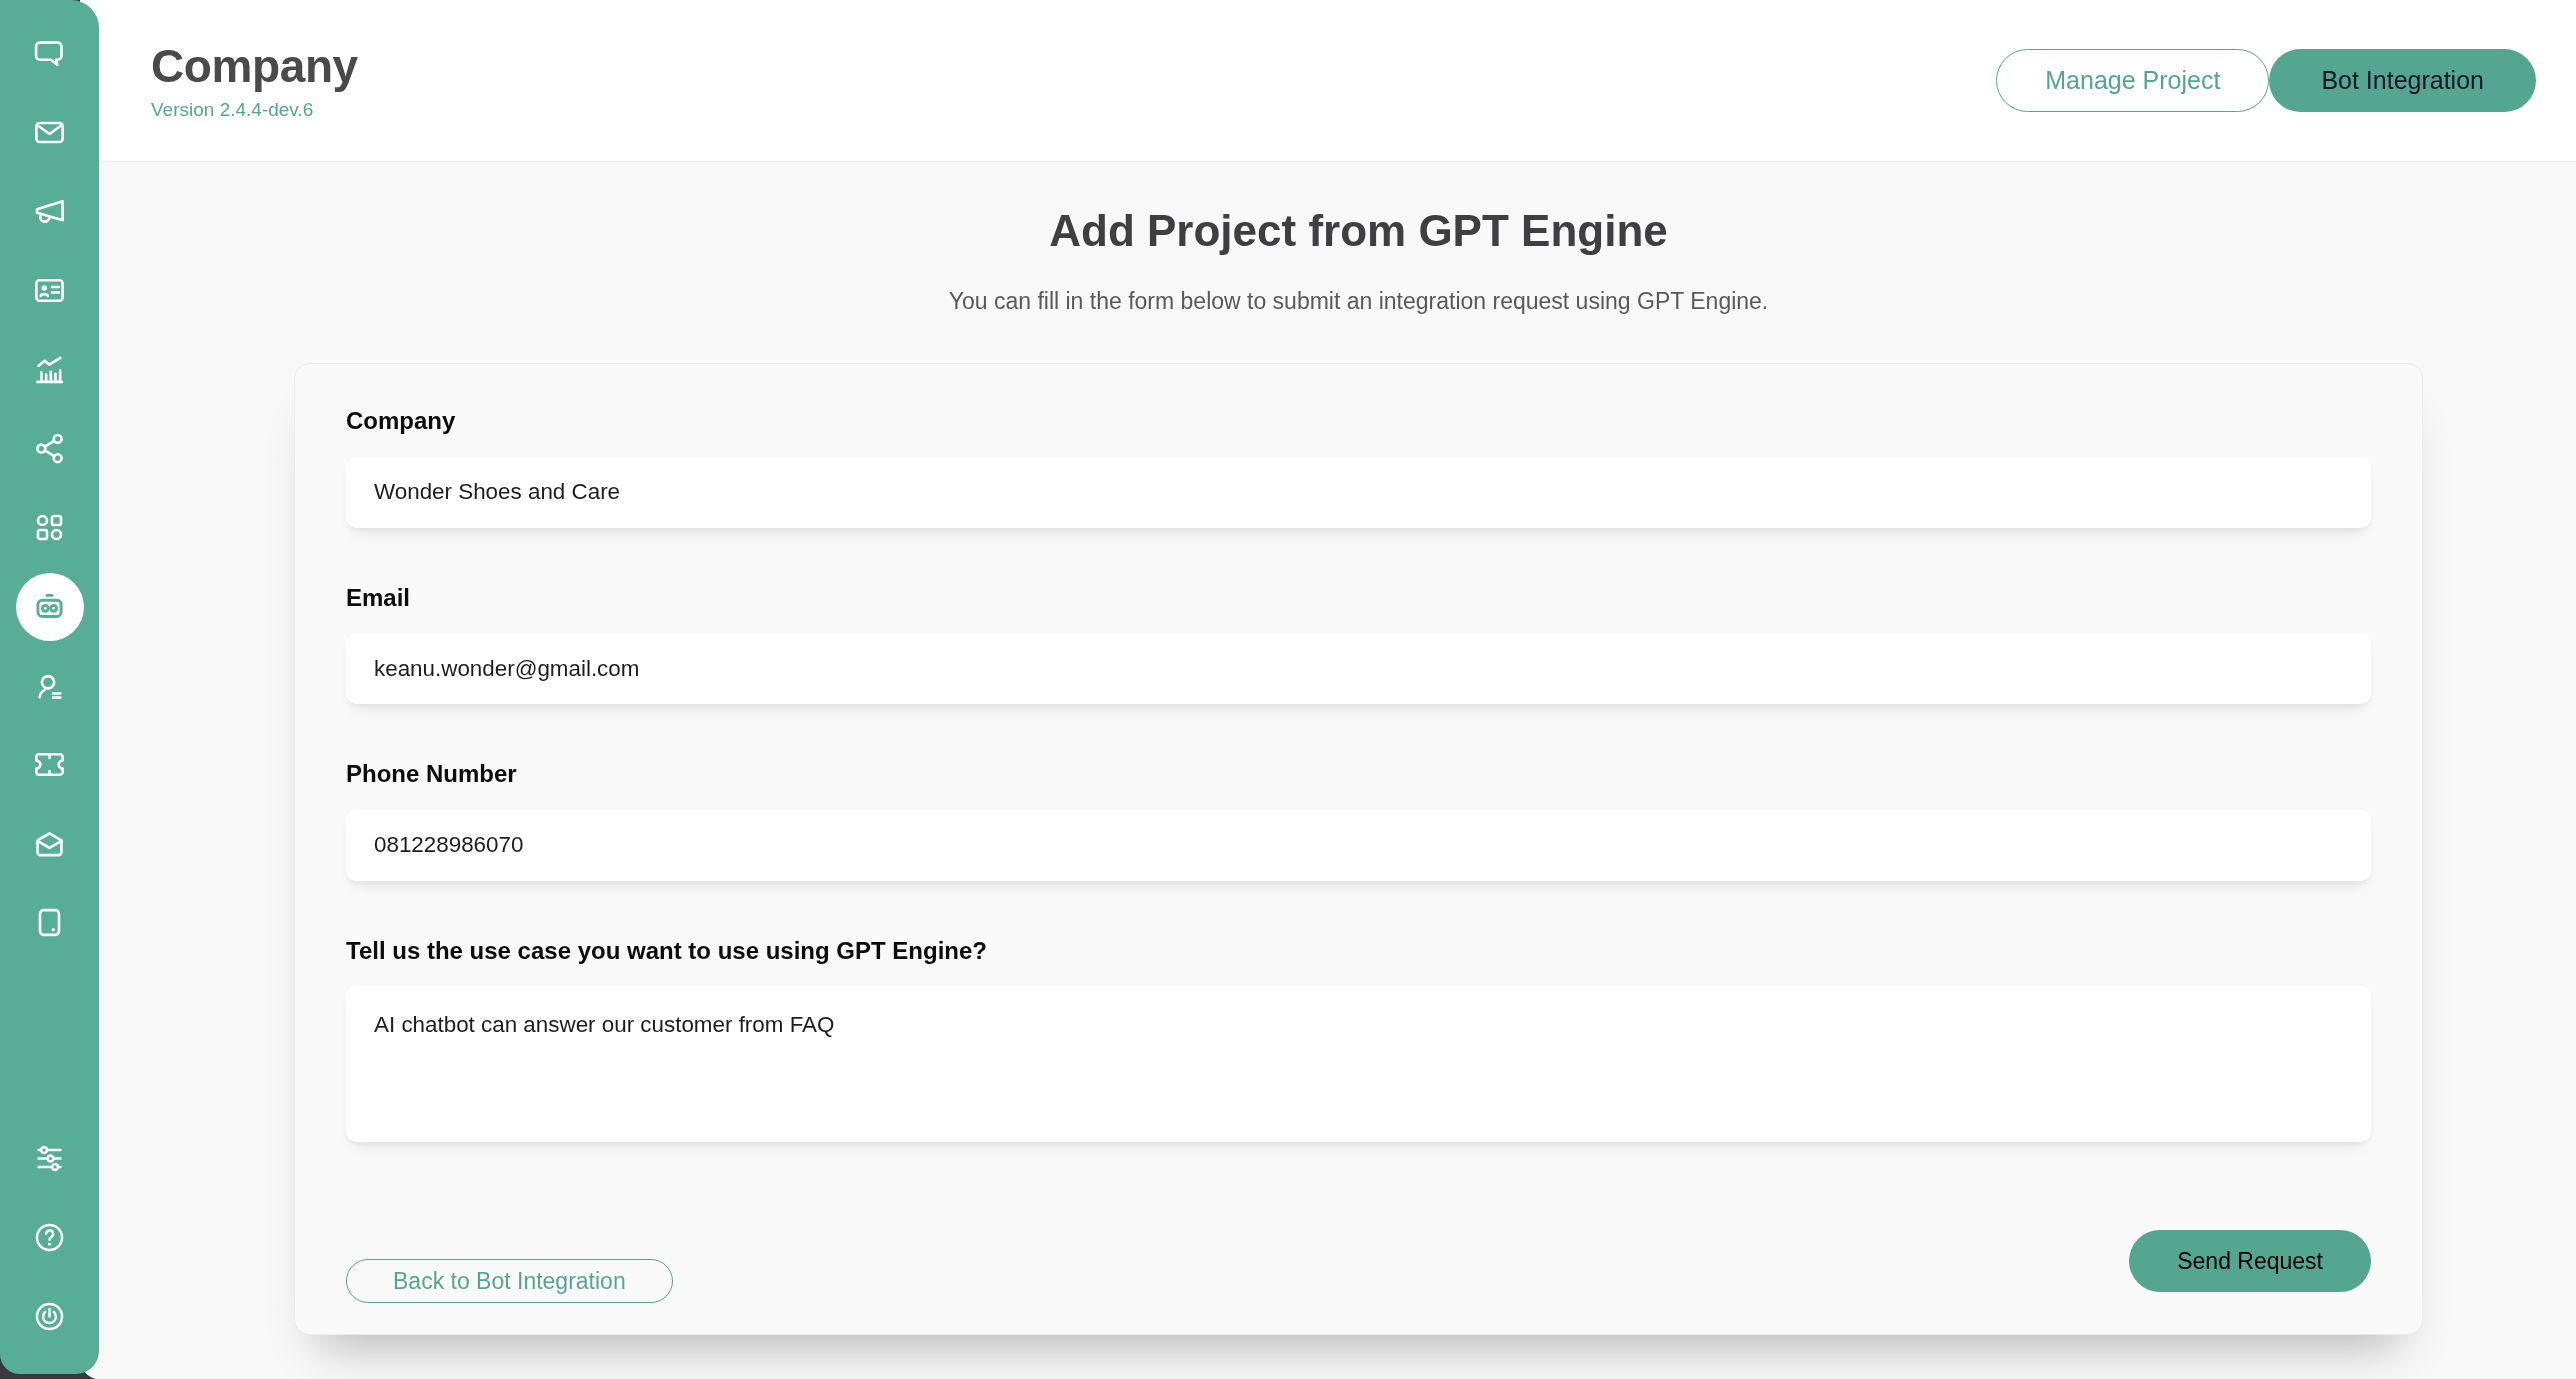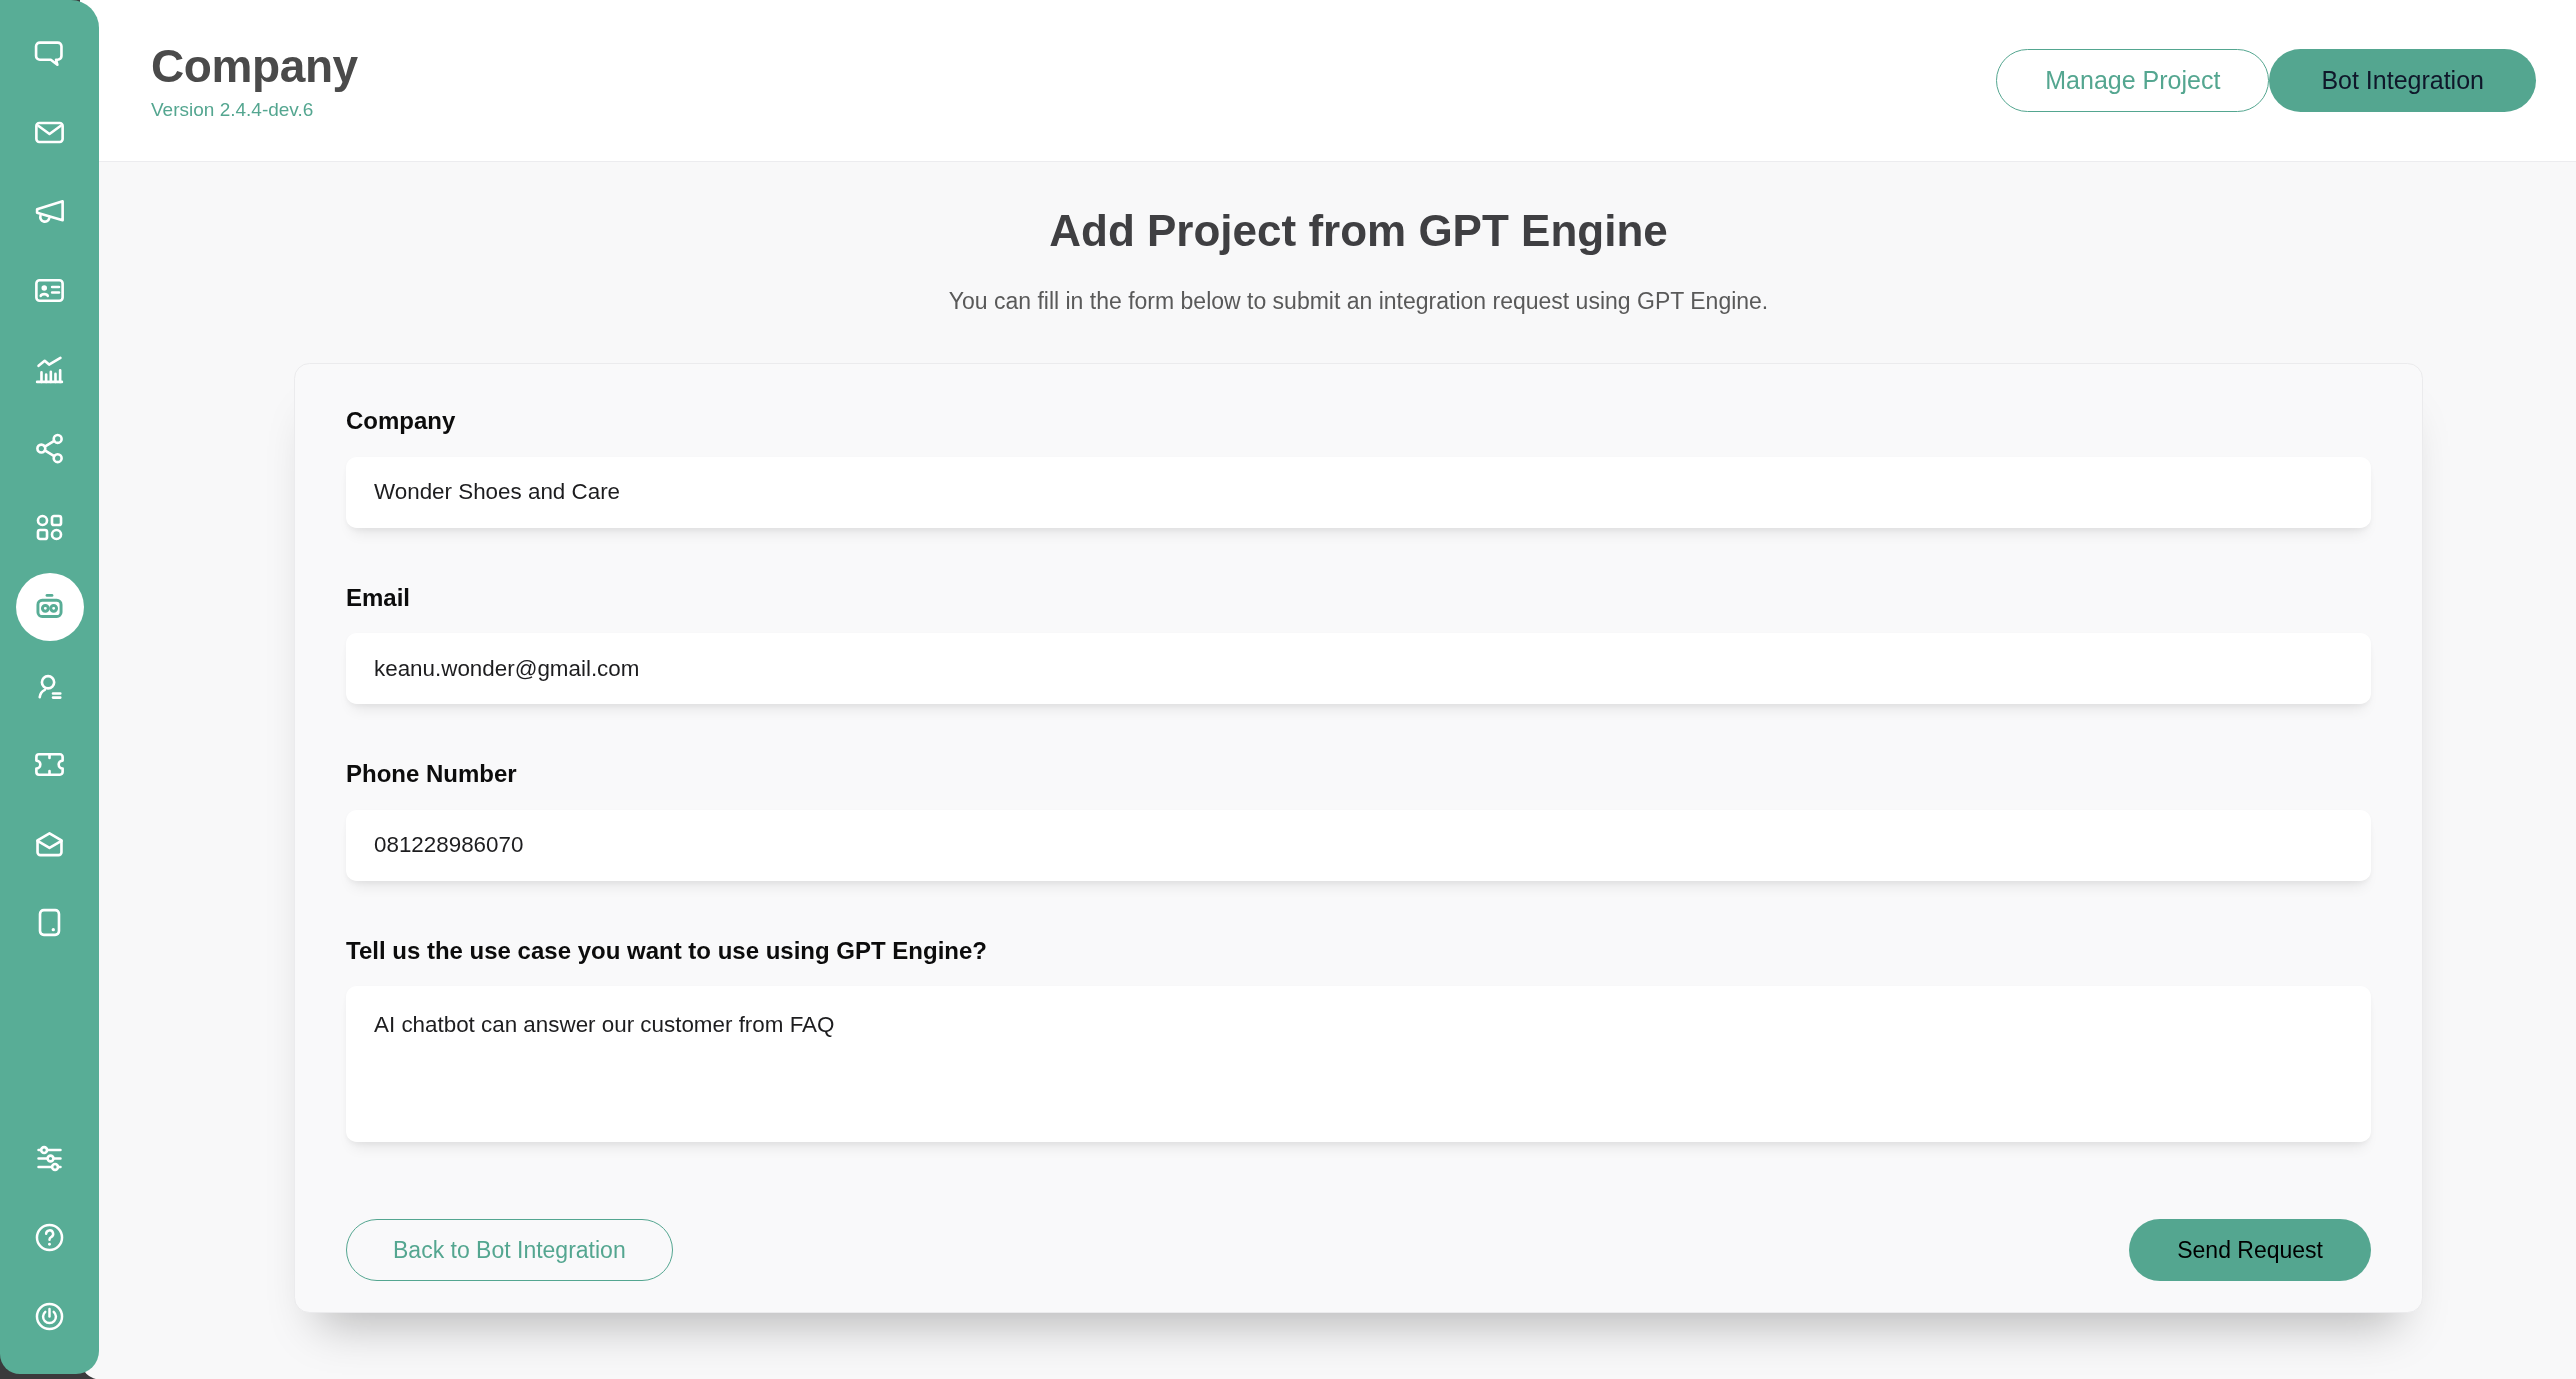--- a/index.html
+++ b/index.html
@@ -78,23 +78,24 @@
     width:100%; height:71px; border:none; border-radius:10.8px; background:#fff;
     box-shadow: 0 10.8px 15.4px -7.7px rgba(0,0,0,.09), 0 2.3px 4.6px rgba(0,0,0,.035);
     font-size:22.4px; color:#1d1d1f; padding:0 28px; outline:none;
     font-family:inherit;
   }
   textarea.text-input { height:156px; padding:23px 28px; line-height:31px; resize:none; }
   .form-actions {
     display:flex; justify-content:space-between; align-items:center; margin-top:74px;
   }
   .btn-back {
-    height:62px; border-radius:31px; padding:0 46px; font-size:23px;
+    height:44px; border-radius:31px; padding:0 46px; font-size:23px;
     border:1.5px solid var(--accent, #54a690); color: var(--accent, #54a690);
     background:transparent;
+    margin-top:40px;
   }
   .btn-send {
     height:62px; border-radius:31px; padding:0 48px; font-size:23px;
     background: var(--accent, #54a690); color:#000000; border:none;
   }
 
   
   .sidebar {
     position:absolute; left:0; top:0; width:99px; height:1374px; z-index:10;
     background: var(--sidebar, #58ad96);

